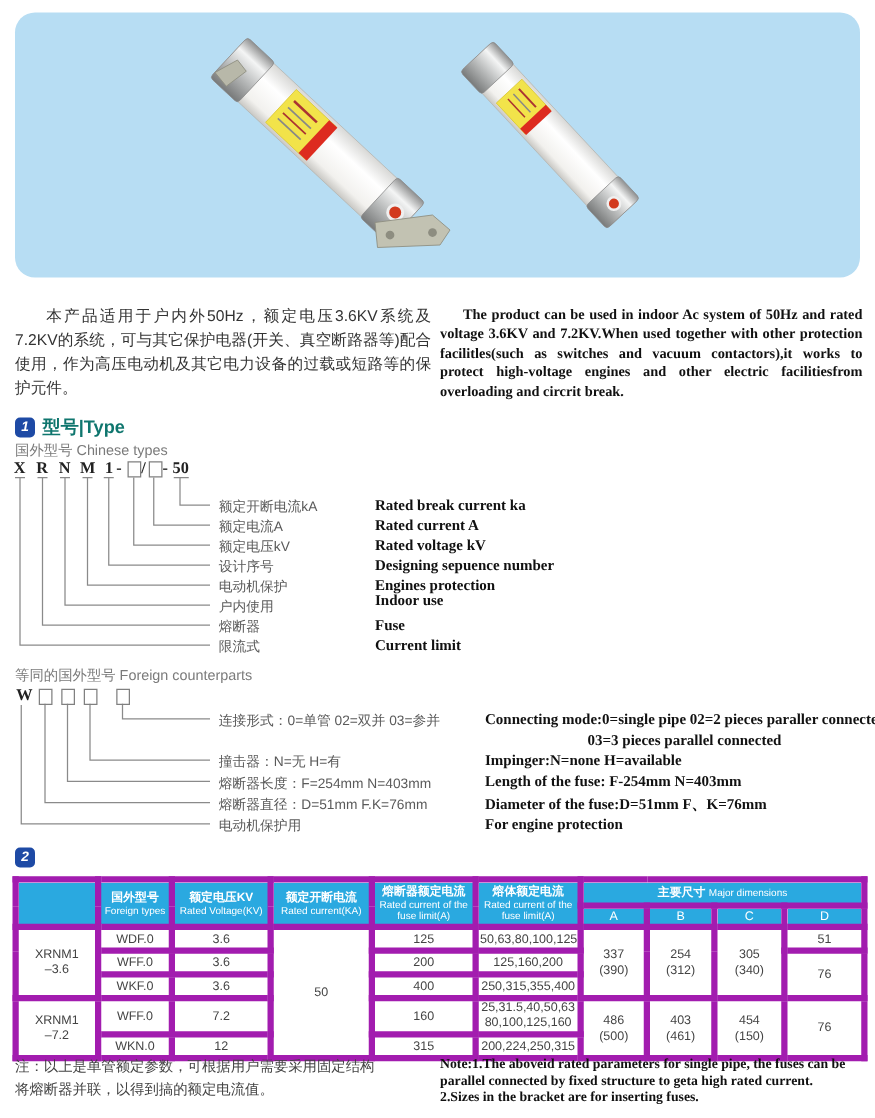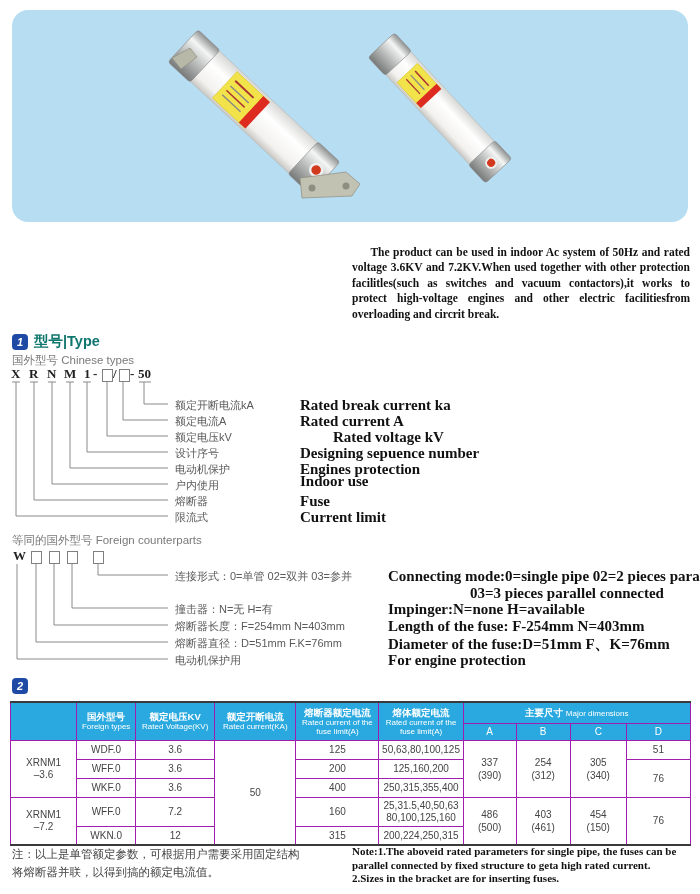--- a/index.html
+++ b/index.html
@@ -23,26 +23,26 @@
   .sec-title .en{font-weight:bold;}
   .sub-label{position:absolute;left:12px;color:#7a7a7a;font-size:11.5px;}
   
   .diagram{position:absolute;left:0;width:700px;}
   .diagram svg{position:absolute;left:0;top:0;}
   .mchar{position:absolute;top:0;font-family:"Liberation Serif",serif;font-weight:bold;
          font-size:13px;color:#222;}
   .mbox{position:absolute;top:3px;width:9px;height:11px;border:1px solid #808080;}
   .dg-zh{position:absolute;left:175px;font-size:11px;color:#5a5a5a;white-space:nowrap;}
   .dg-en{position:absolute;left:300px;font-family:"Liberation Serif",serif;font-weight:bold;
-         font-size:15px;color:#111;white-space:nowrap;}
+         font-size:12px;color:#111;white-space:nowrap;}
   .dg2-en{left:388px;}
   
   .ptable{position:absolute;left:10px;top:701px;border-collapse:collapse;table-layout:fixed;
           width:681px;font-size:10px;color:#444;}
-  .ptable td,.ptable th{border:1px solid #a21caf;text-align:center;vertical-align:middle;
+  .ptable td,.ptable th{border:5px solid #a21caf;text-align:center;vertical-align:middle;
           padding:0 1px;overflow:hidden;}
   .ptable{border-top:2px solid #3a3a3a;border-bottom:2px solid #3a3a3a;}
   .ptable th{background:#2aa9e0;color:#ffffff;font-weight:normal;}
   .th-zh{font-size:9.5px;font-weight:bold;line-height:11px;}
   .th-en{font-size:8px;line-height:9px;}
   .two-line{white-space:pre-line;line-height:12px;}
   .dim-cell{line-height:13px;white-space:pre-line;}
   
   .note-zh{position:absolute;left:12px;top:845px;width:334px;font-size:11.5px;
            line-height:18px;color:#444;white-space:pre-line;}
@@ -97,20 +97,21 @@
         <rect x="-48" y="-14" width="34" height="28" fill="#f2e34a" stroke="#d8c62c" stroke-width="0.6"></rect>
         <rect x="-20" y="-14" width="7" height="28" fill="#dd2b1f"></rect>
         <line x1="-44" y1="-7" x2="-24" y2="-7" stroke="#a33" stroke-width="1.6"></line>
         <line x1="-44" y1="-1" x2="-24" y2="-1" stroke="#888" stroke-width="1.2"></line>
         <line x1="-44" y1="5" x2="-24" y2="5" stroke="#a33" stroke-width="1.2"></line>
         <circle cx="75" cy="0" r="5" fill="#d23a1e" stroke="#efefef" stroke-width="2"></circle>
       </g>
     </svg>
   </div>
 
+  <p class="intro-zh">本产品适用于户内外50Hz，额定电压3.6KV系统及7.2KV的系统，可与其它保护电器(开关、真空断路器等)配合使用，作为高压电动机及其它电力设备的过载或短路等的保护元件。</p>
   <p class="intro-en">The product can be used in indoor Ac system of 50Hz and rated voltage 3.6KV and 7.2KV.When used together with other protection facilitles(such as switches and vacuum contactors),it works to protect high-voltage engines and other electric facilitiesfrom overloading and circrit break.</p>
 
   <div class="sec-head" style="top:332px;">
     <span class="sec-badge">1</span>
     <span class="sec-title"><span>型号</span><span>|</span><span class="en">Type</span></span>
   </div>
   <div class="sub-label" style="top:353px;">国外型号 Chinese types</div>
 
   <div class="diagram" style="top:366px;height:162px;">
     <svg width="700" height="162">
@@ -142,21 +143,21 @@
     <span class="dg-zh" style="top:48px;">额定电流A</span>
     <span class="dg-zh" style="top:64px;">额定电压kV</span>
     <span class="dg-zh" style="top:80px;">设计序号</span>
     <span class="dg-zh" style="top:96px;">电动机保护</span>
     <span class="dg-zh" style="top:112px;">户内使用</span>
     <span class="dg-zh" style="top:128px;">熔断器</span>
     <span class="dg-zh" style="top:144px;">限流式</span>
 
     <span class="dg-en" style="top:31px;">Rated break current ka</span>
     <span class="dg-en" style="top:47px;">Rated current A</span>
-    <span class="dg-en" style="top:63px;margin-left:33px;">Rated voltage kV</span>
+    <span class="dg-en" style="top:63px;">Rated voltage kV</span>
     <span class="dg-en" style="top:79px;">Designing sepuence number</span>
     <span class="dg-en" style="top:95px;">Engines protection</span>
     <span class="dg-en" style="top:107px;">Indoor use</span>
     <span class="dg-en" style="top:127px;">Fuse</span>
     <span class="dg-en" style="top:143px;">Current limit</span>
   </div>
 
   <div class="sub-label" style="top:533px;">等同的国外型号 Foreign counterparts</div>
 
   <div class="diagram" style="top:548px;height:128px;">

